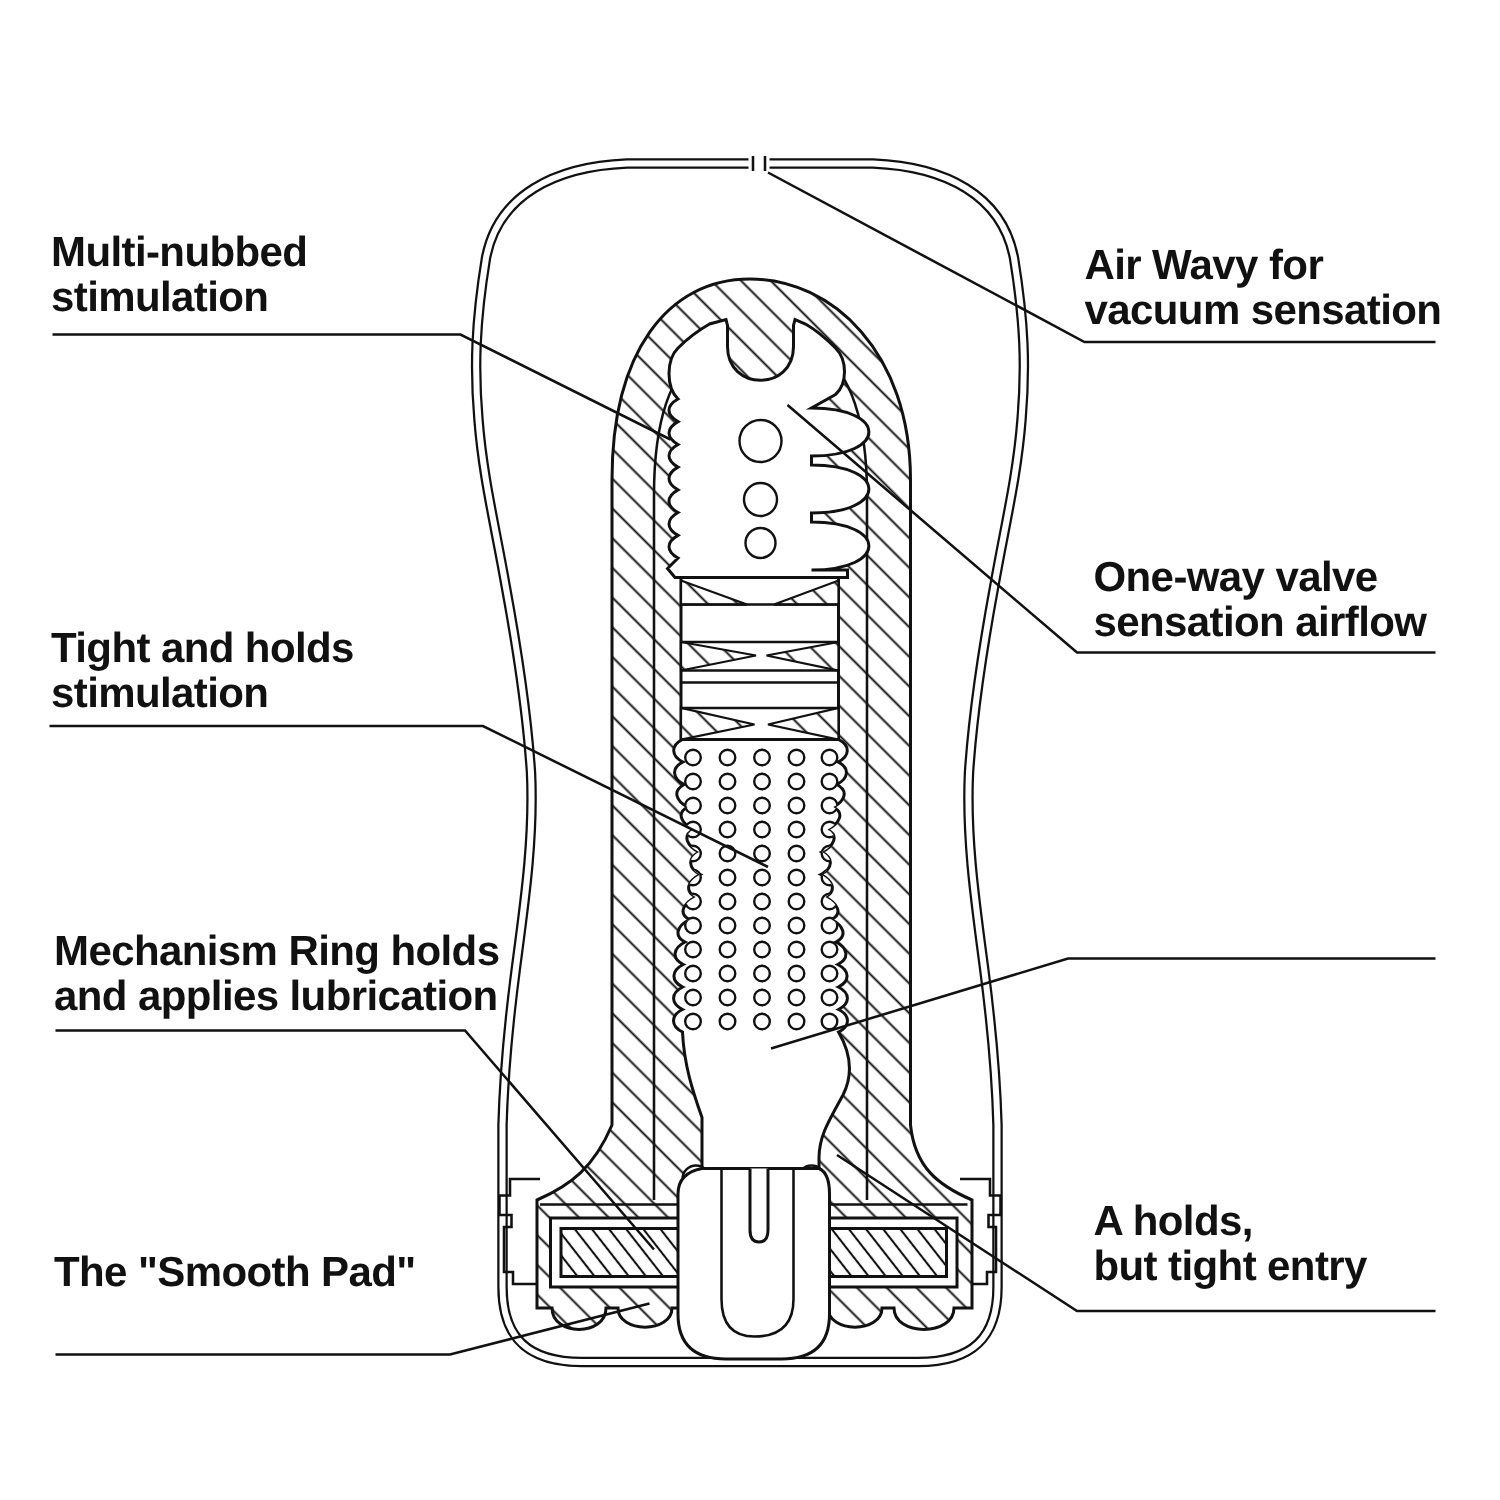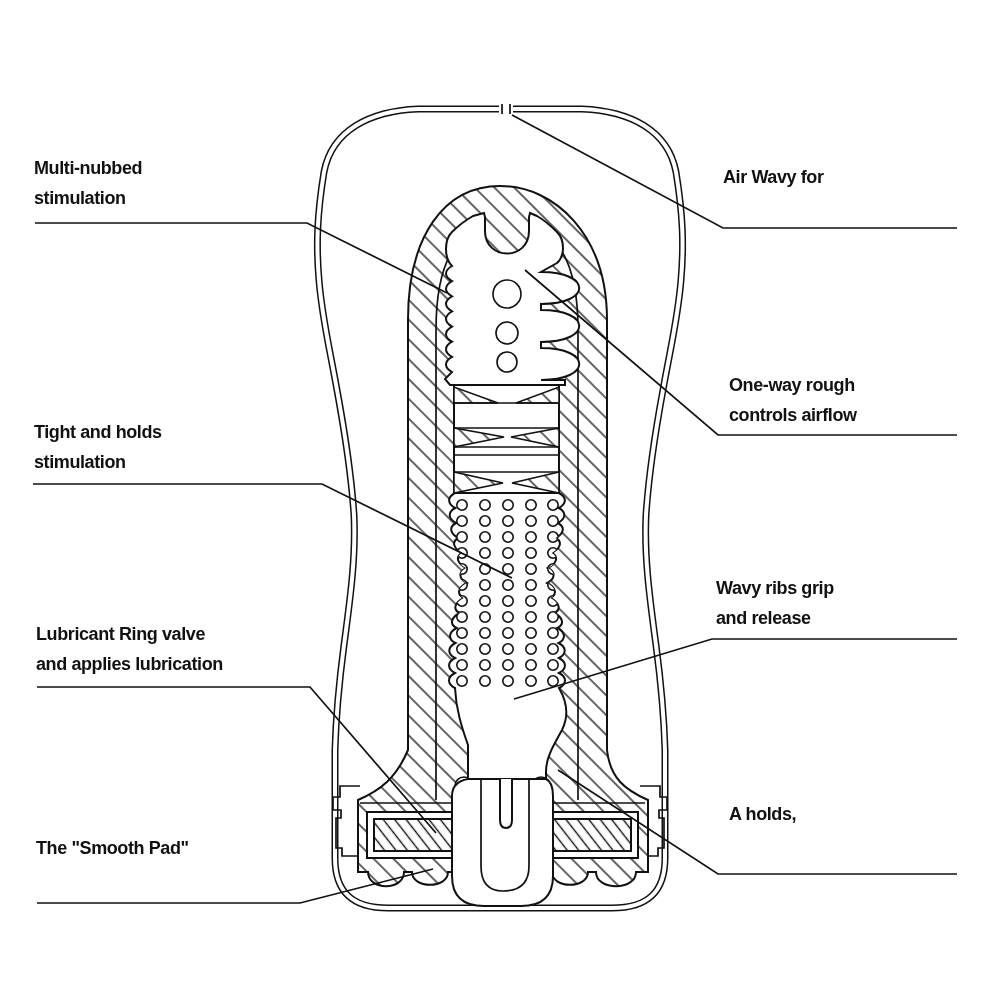--- a/index.html
+++ b/index.html
@@ -2,21 +2,21 @@
 <html><head>
 <meta charset="utf-8">
 <style>
   html,body{margin:0;padding:0;background:#fff;}
   #stage{
     position:relative;width:1000px;height:1000px;background:#fff;overflow:hidden;
     font-family:"Liberation Sans","DejaVu Sans",sans-serif;
   }
   #art{position:absolute;left:0;top:0;}
   .lbl{
-    position:absolute;color:#111;font-size:18px;line-height:30px;font-weight:700;
+    position:absolute;color:#111;font-size:28px;line-height:30px;font-weight:700;
     letter-spacing:-0.4px;white-space:nowrap;
   }
   .ln{stroke:#111;stroke-width:1.7;fill:none;}
   .dbl-b{stroke:#111;stroke-width:7;fill:none;stroke-linejoin:round;}
   .dbl-w{stroke:#fff;stroke-width:4;fill:none;stroke-linejoin:round;}
   .hatch{fill:url(#h1);stroke:#111;stroke-width:2;}
   .hatch2{fill:url(#h2);stroke:#111;stroke-width:2;}
   .white{fill:#fff;stroke:#111;stroke-width:2;}
   .wedge{fill:url(#h1);stroke:#111;stroke-width:1.5;}
   .dot{fill:#fff;stroke:#111;stroke-width:1.6;}
@@ -171,36 +171,34 @@
       <polyline class="ln" points="957,874 718,874 558,770"></polyline>
     </g>
   </svg>
 
   <div class="lbl" style="left:34px;top:153px">
     <div>Multi-nubbed</div>
     <div>stimulation</div>
   </div>
   <div class="lbl" style="left:723px;top:162px">
     <div>Air Wavy for</div>
+    <div>vacuum sensation</div>
   </div>
   <div class="lbl" style="left:729px;top:370px">
-    <div>One-way rough</div>
-    <div>controls airflow</div>
+    <div>One-way valve</div>
+    <div>sensation airflow</div>
   </div>
   <div class="lbl" style="left:34px;top:417px">
     <div>Tight and holds</div>
     <div>stimulation</div>
   </div>
-  <div class="lbl" style="left:716px;top:573px">
-    <div>Wavy ribs grip</div>
-    <div>and release</div>
-  </div>
   <div class="lbl" style="left:36px;top:619px">
-    <div>Lubricant Ring valve</div>
+    <div>Mechanism Ring holds</div>
     <div>and applies lubrication</div>
   </div>
   <div class="lbl" style="left:36px;top:833px">
     <div>The "Smooth Pad"</div>
   </div>
   <div class="lbl" style="left:729px;top:799px">
     <div>A holds,</div>
+    <div>but tight entry</div>
   </div>
 </div>
 
 </body></html>

